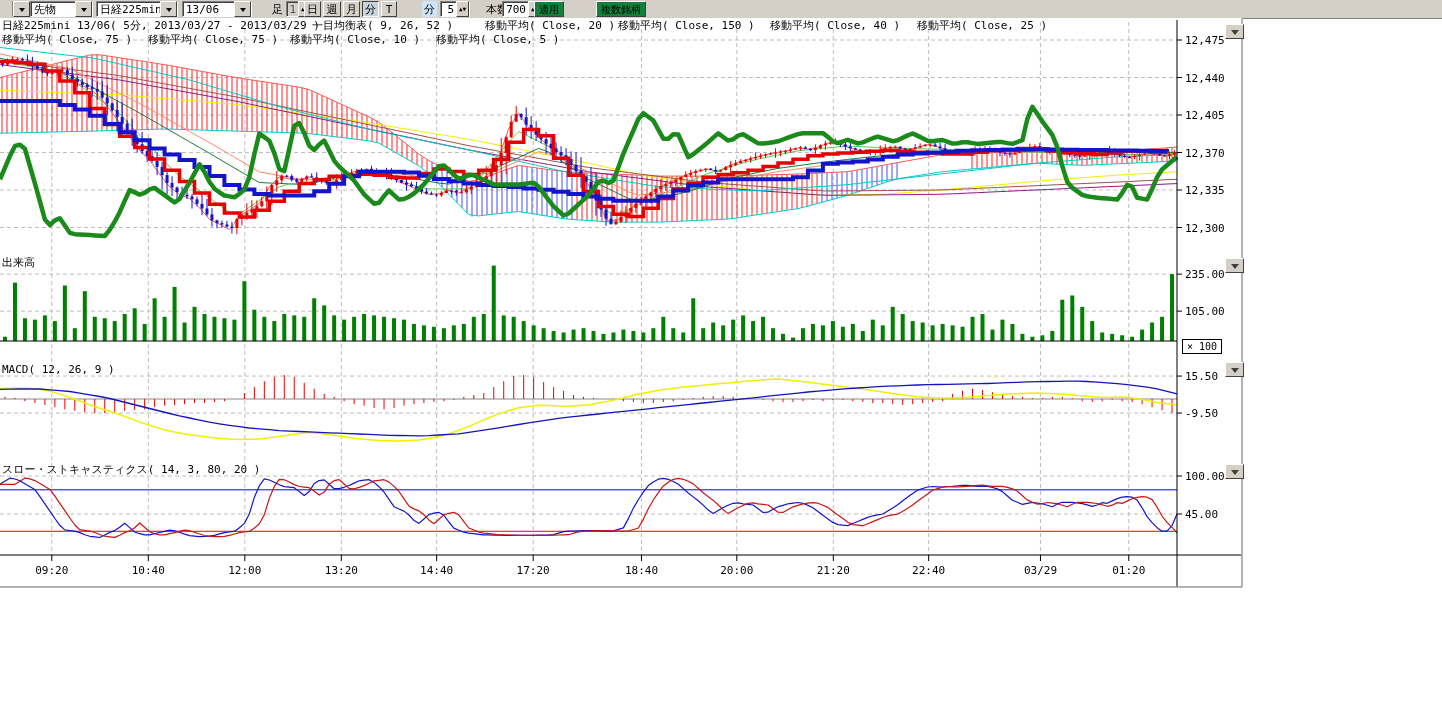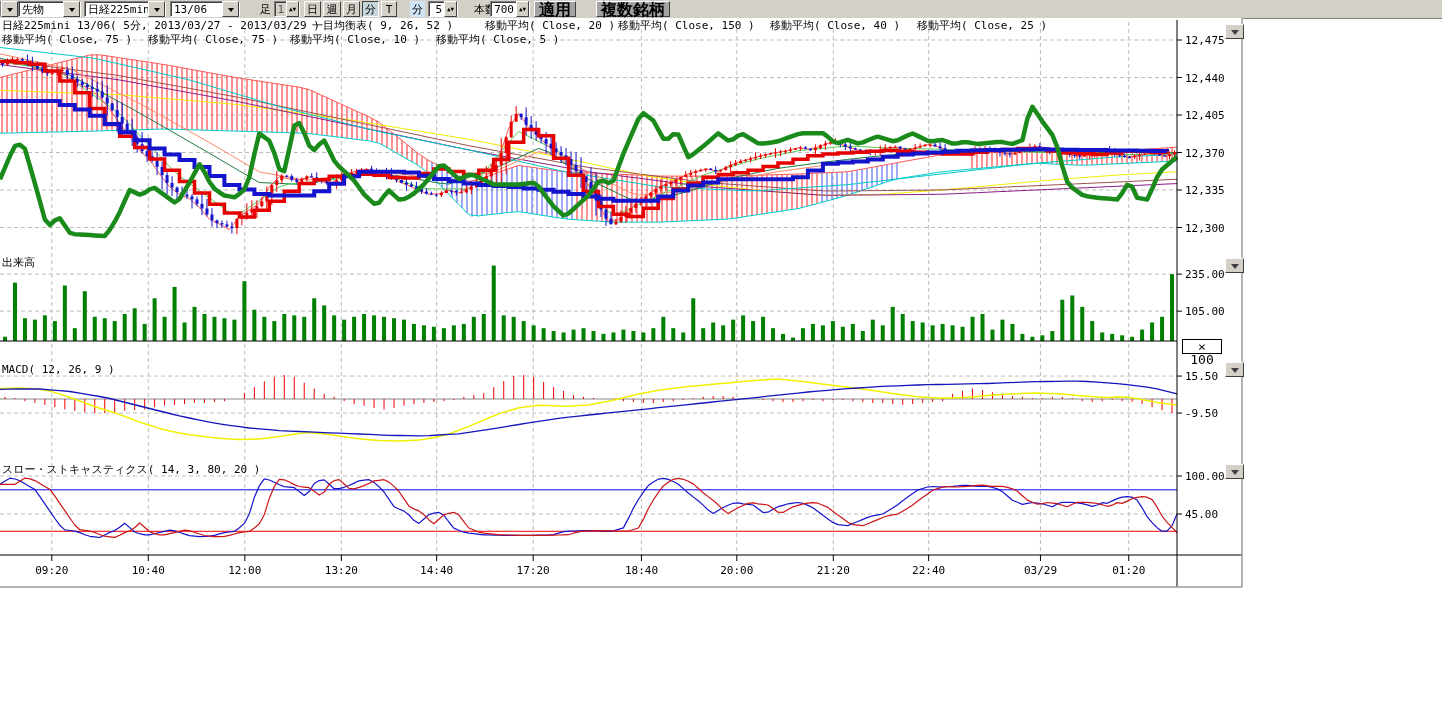--- a/index.html
+++ b/index.html
@@ -2,51 +2,51 @@
 <html><head>
 <meta charset="utf-8">
 <style>
   html,body{margin:0;padding:0;background:#fff;width:1442px;height:724px;overflow:hidden;
     font-family:"Liberation Sans",sans-serif;}
   .app{position:relative;width:1442px;height:724px;background:#fff;}
   
   .toolbar{position:absolute;left:0;top:0;width:1442px;height:18px;background:#d4d0c8;
     border-bottom:1px solid #808080;font-size:11px;
     font-family:"DejaVu Sans Mono","Liberation Sans",sans-serif;}
-  .tb{position:absolute;top:1px;height:16px;box-sizing:border-box;display:flex;align-items:center;}
+  .tb{position:absolute;top:1px;height:16px;box-sizing:border-box;display:flex;align-items:center;margin-left:12px;}
   .combo{background:#fff;border:1px solid;border-color:#808080 #fff #fff #808080;
     box-shadow:inset 1px 1px 0 #404040;}
   .combo .ctext{flex:1;padding:0 3px;white-space:nowrap;overflow:hidden;}
   .cbtn{width:15px;height:14px;background:#d4d0c8;border:1px solid;
     border-color:#fff #404040 #404040 #fff;display:flex;align-items:center;justify-content:center;flex:none;}
   .tri{width:0;height:0;border:3px solid transparent;border-top:4px solid #000;margin-top:4px;}
   .lbl{padding:0 2px;white-space:nowrap;}
   .hl{background:#cfe4f6;}
   .spin{background:#fff;border:1px solid;border-color:#808080 #fff #fff #808080;
     box-shadow:inset 1px 1px 0 #404040;}
   .spin.dis{background:#d4d0c8;color:#555;}
   .spin .stext{flex:1;text-align:right;padding:0 2px;}
   .sbtn{width:11px;height:14px;background:#d4d0c8;border:1px solid;border-color:#fff #404040 #404040 #fff;
     display:flex;flex-direction:column;align-items:center;justify-content:center;line-height:4px;
     font-size:6px;color:#000;flex:none;}
   .pbtn{position:absolute;top:1px;height:16px;box-sizing:border-box;background:#d4d0c8;
     border:1px solid;border-color:#fff #404040 #404040 #fff;font-size:11px;text-align:center;
     padding:0;line-height:13px;font-family:inherit;}
   .pbtn.pressed{border-color:#404040 #fff #fff #404040;background:#c6d4dc;}
-  .push{position:absolute;top:1px;height:16px;box-sizing:border-box;background:#a3a3a3;
-    border:1px solid;border-color:#fff #404040 #404040 #fff;font-size:16px;line-height:13px;
-    text-align:center;padding:0 4px;font-family:inherit;font-weight:bold;}
+  .push{position:absolute;top:1px;height:16px;box-sizing:border-box;background:#15803d;
+    border:1px solid;border-color:#fff #404040 #404040 #fff;font-size:10px;line-height:13px;
+    text-align:center;padding:0 4px;font-family:inherit;}
   
   .chart-area{position:absolute;left:0;top:18px;width:1243px;height:570px;background:#fff;}
   #csvg{position:absolute;left:0;top:0;}
   .ddbtn{position:absolute;width:17px;height:13px;background:#d4d0c8;border:1px solid;
     border-color:#fff #404040 #404040 #fff;display:flex;align-items:center;justify-content:center;}
   .ddbtn .tri{border:4px solid transparent;border-top:5px solid #404040;margin-top:5px;}
   .mulbox{position:absolute;left:1182px;top:321px;width:38px;height:13px;border:1px solid #000;
-    background:#fff;font-size:13px;line-height:13px;text-align:center;
+    background:#fff;font-size:10px;line-height:13px;text-align:center;
     font-family:"DejaVu Sans Mono",monospace;}
 </style>
 </head>
 <body>
 
 <div class="app">
 
   <div class="toolbar">
     <div class="tb combo" style="left:0;width:16px">
       <span class="cbtn">

